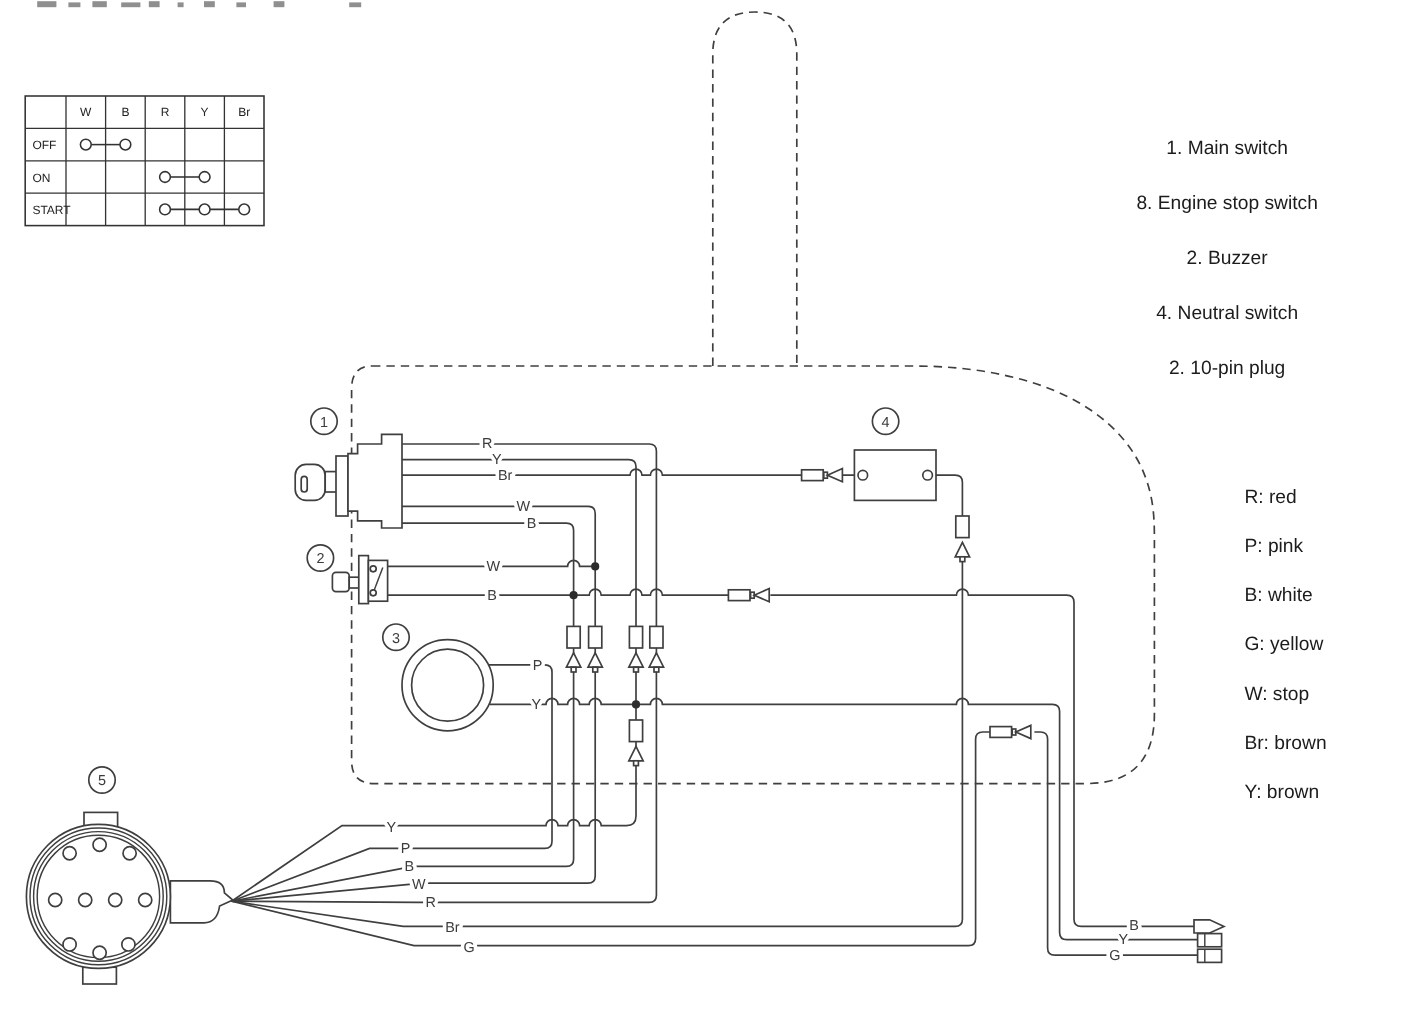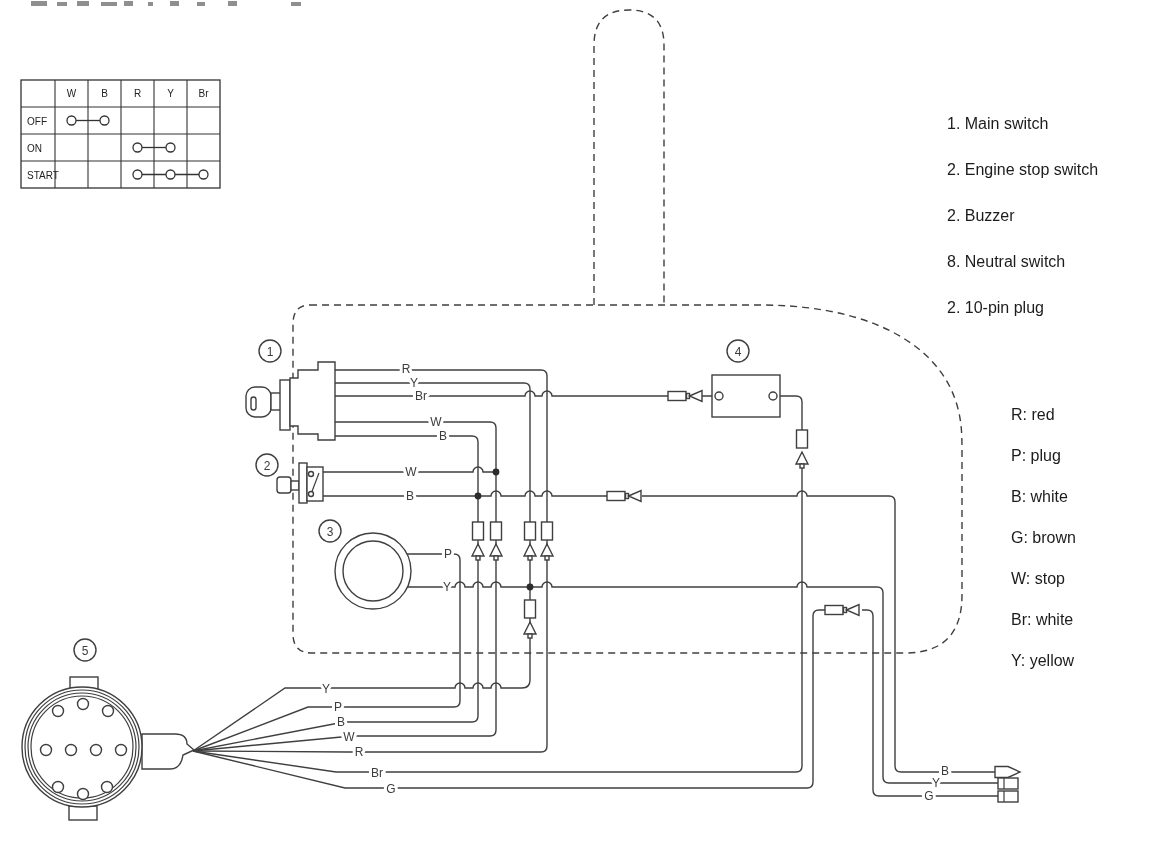--- a/index.html
+++ b/index.html
@@ -8,23 +8,23 @@
   .wire{fill:none;stroke:#3f3f3f;stroke-width:1.4;}
   .dashedline{fill:none;stroke:#3f3f3f;stroke-width:1.4;stroke-dasharray:7 5;}
   .sym{fill:#ffffff;stroke:#3f3f3f;stroke-width:1.4;}
   .symline{fill:none;stroke:#3f3f3f;stroke-width:1.2;}
   .dot{fill:#2c2c2c;stroke:none;}
   .wl{font-family:"Liberation Sans",sans-serif;font-size:12px;fill:#3c3c3c;
       text-anchor:middle;paint-order:stroke;stroke:#ffffff;stroke-width:6px;stroke-linejoin:round;}
   .tbl-txt{font-family:"Liberation Sans",sans-serif;font-size:10px;fill:#222;}
   .num{font-family:"Liberation Sans",sans-serif;font-size:12px;fill:#3c3c3c;text-anchor:middle;}
   .comp-legend{position:absolute;left:947px;top:116px;font-size:16px;color:#1c1c1c;}
-  .comp-legend div{line-height:16px;margin-bottom:30px;white-space:nowrap;}
+  .comp-legend div{line-height:16px;margin-bottom:30px;white-space:nowrap;text-align:center;}
   .color-legend{position:absolute;left:1011px;top:407px;font-size:16px;color:#1c1c1c;}
-  .color-legend div{line-height:16px;margin-bottom:25px;white-space:nowrap;}
+  .color-legend div{line-height:16px;margin-bottom:25px;white-space:nowrap;margin-left:26px;}
 </style>
 </head>
 <body>
 
 <svg width="1175" height="841" viewBox="0 0 1175 841">
 
   <g fill="#8f8f8f">
     <rect x="31" y="1" width="16" height="5"></rect>
       <rect x="57" y="2" width="10" height="4"></rect>
     <rect x="77" y="1" width="12" height="5"></rect>
@@ -253,27 +253,27 @@
     <text class="wl" x="391" y="793">G</text>
 
     <text class="wl" x="945" y="775">B</text>
     <text class="wl" x="936" y="787">Y</text>
     <text class="wl" x="929" y="800">G</text>
   </g>
 </svg>
 
 <div class="comp-legend">
   <div>1. Main switch</div>
-  <div>2. Engine stop switch</div>
+  <div>8. Engine stop switch</div>
   <div>2. Buzzer</div>
-  <div>8. Neutral switch</div>
+  <div>4. Neutral switch</div>
   <div>2. 10-pin plug</div>
 </div>
 
 <div class="color-legend">
   <div>R: red</div>
-  <div>P: plug</div>
+  <div>P: pink</div>
   <div>B: white</div>
-  <div>G: brown</div>
+  <div>G: yellow</div>
   <div>W: stop</div>
-  <div>Br: white</div>
-  <div>Y: yellow</div>
+  <div>Br: brown</div>
+  <div>Y: brown</div>
 </div>
 
 </body></html>

